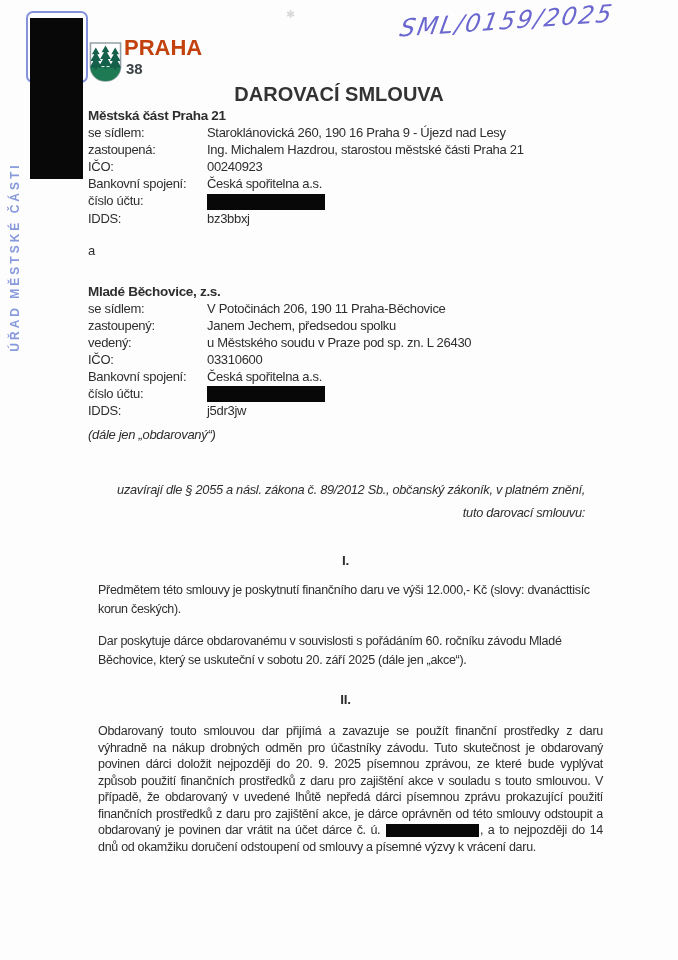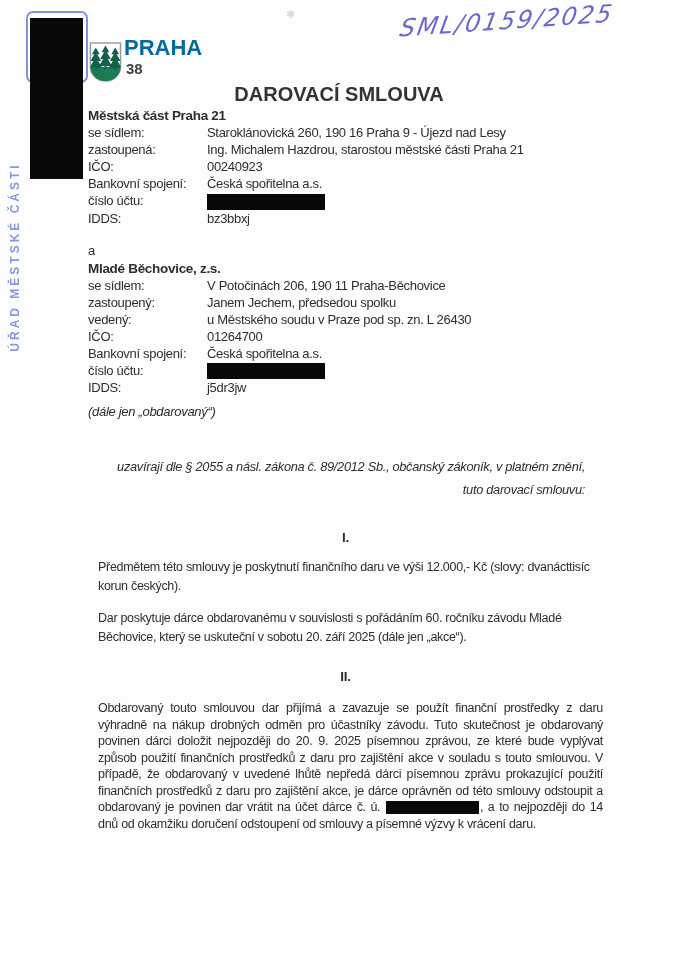--- a/index.html
+++ b/index.html
@@ -45,21 +45,21 @@
   .redaction-left{
     position:absolute;left:30px;top:18px;width:53px;height:161px;
     background:#080808;
   }
   
   .logo{position:absolute;left:89px;top:37px;display:flex;align-items:flex-start;}
   .logo .shield{width:33px;height:50px;}
   .logo .logo-words{margin-left:2px;line-height:1;}
   .logo .logo-praha{
     font-size:22px;font-weight:bold;letter-spacing:0;
-    color:#0369a1;display:block;
+    color:#c2410c;display:block;
   }
   .logo .logo-21{
     font-size:15px;font-weight:bold;letter-spacing:0;
     color:#3c4245;display:block;margin-top:2px;margin-left:2px;
   }
   
   .doc-title{
     position:absolute;top:83px;left:0;width:100%;
     text-align:center;
     font-size:20px;font-weight:bold;color:#333;
@@ -75,21 +75,21 @@
     width:118px;height:16px;vertical-align:middle;
   }
   .redacted-small{
     display:inline-block;background:#080808;
     width:93px;height:13px;vertical-align:text-bottom;
     margin:0 1px;
   }
   .alias{font-style:italic;font-size:13px;}
   .alias-1{margin-top:11px;}
   .sep-a{margin-top:16px;font-size:13px;}
-  .party-2{margin-top:2px;}
+  .party-2{margin-top:25px;}
   .alias-2{margin-top:8px;}
   .intro-clause{
     margin-top:36px;
     text-align:right;
     font-style:italic;
     font-size:12.8px;line-height:23px;
     padding:0 18px;
   }
   .section-no{
     margin-top:29px;
@@ -191,21 +191,21 @@
       <div class="info-row">
         <span>zastoupený:</span>
         <span>Janem Jechem, předsedou spolku</span>
       </div>
       <div class="info-row">
         <span>vedený:</span>
         <span>u Městského soudu v Praze pod sp. zn. L 26430</span>
       </div>
       <div class="info-row">
         <span>IČO:</span>
-        <span>01264700</span>
+        <span>03310600</span>
       </div>
       <div class="info-row">
         <span>Bankovní spojení:</span>
         <span>Česká spořitelna a.s.</span>
       </div>
       <div class="info-row">
         <span>číslo účtu:</span>
         <span><span class="redacted-inline"></span></span>
       </div>
       <div class="info-row">

